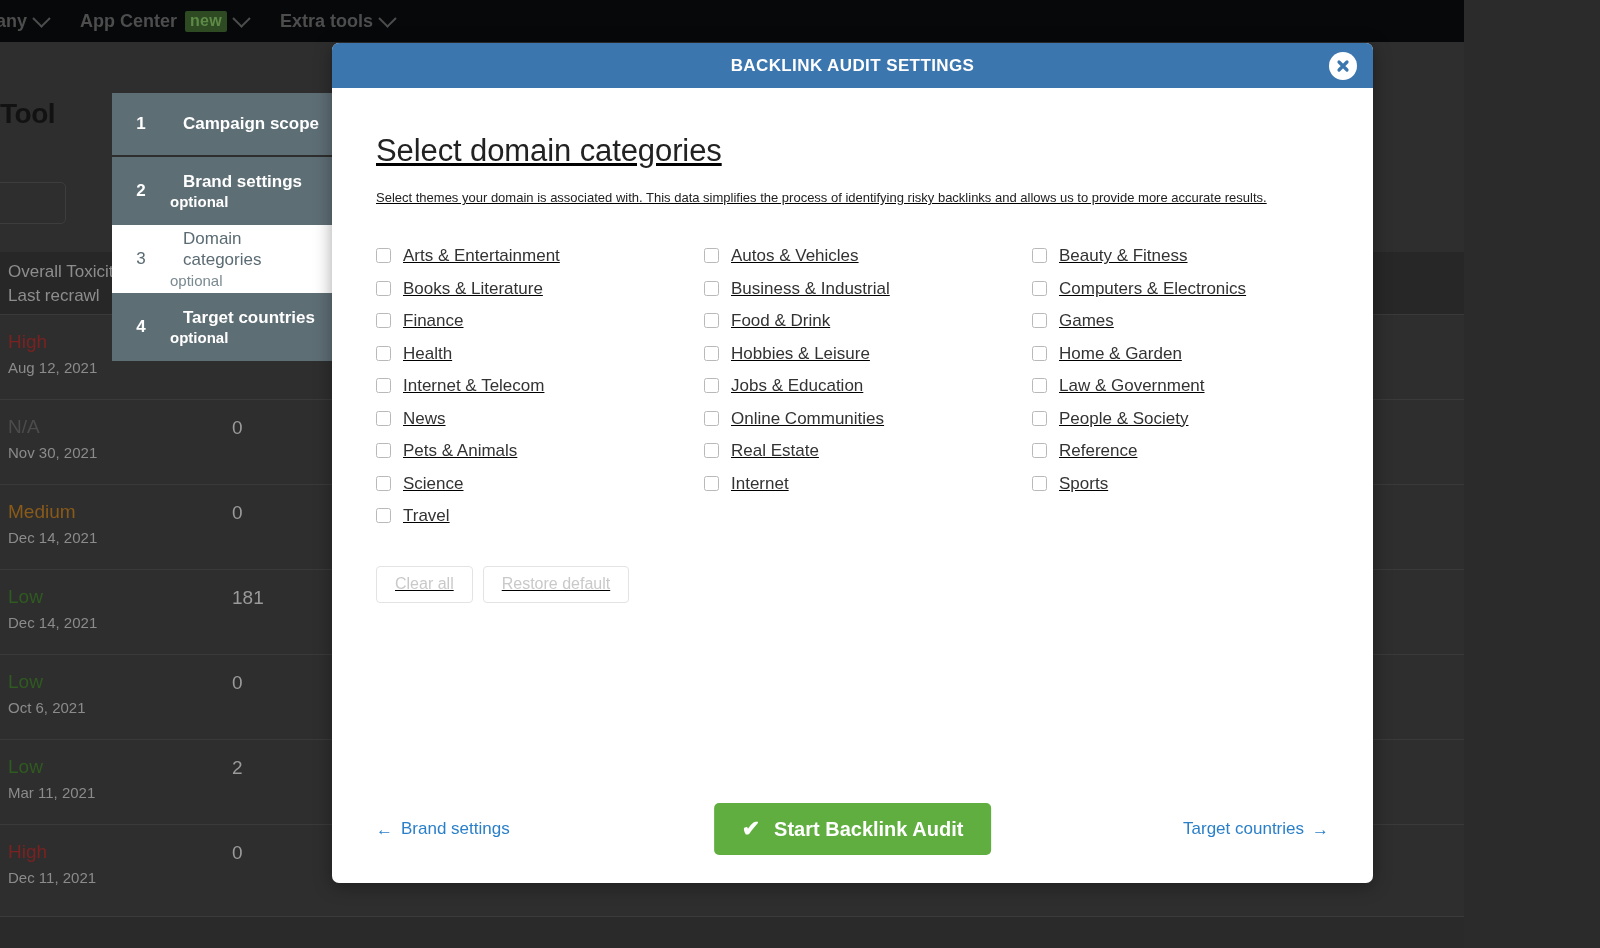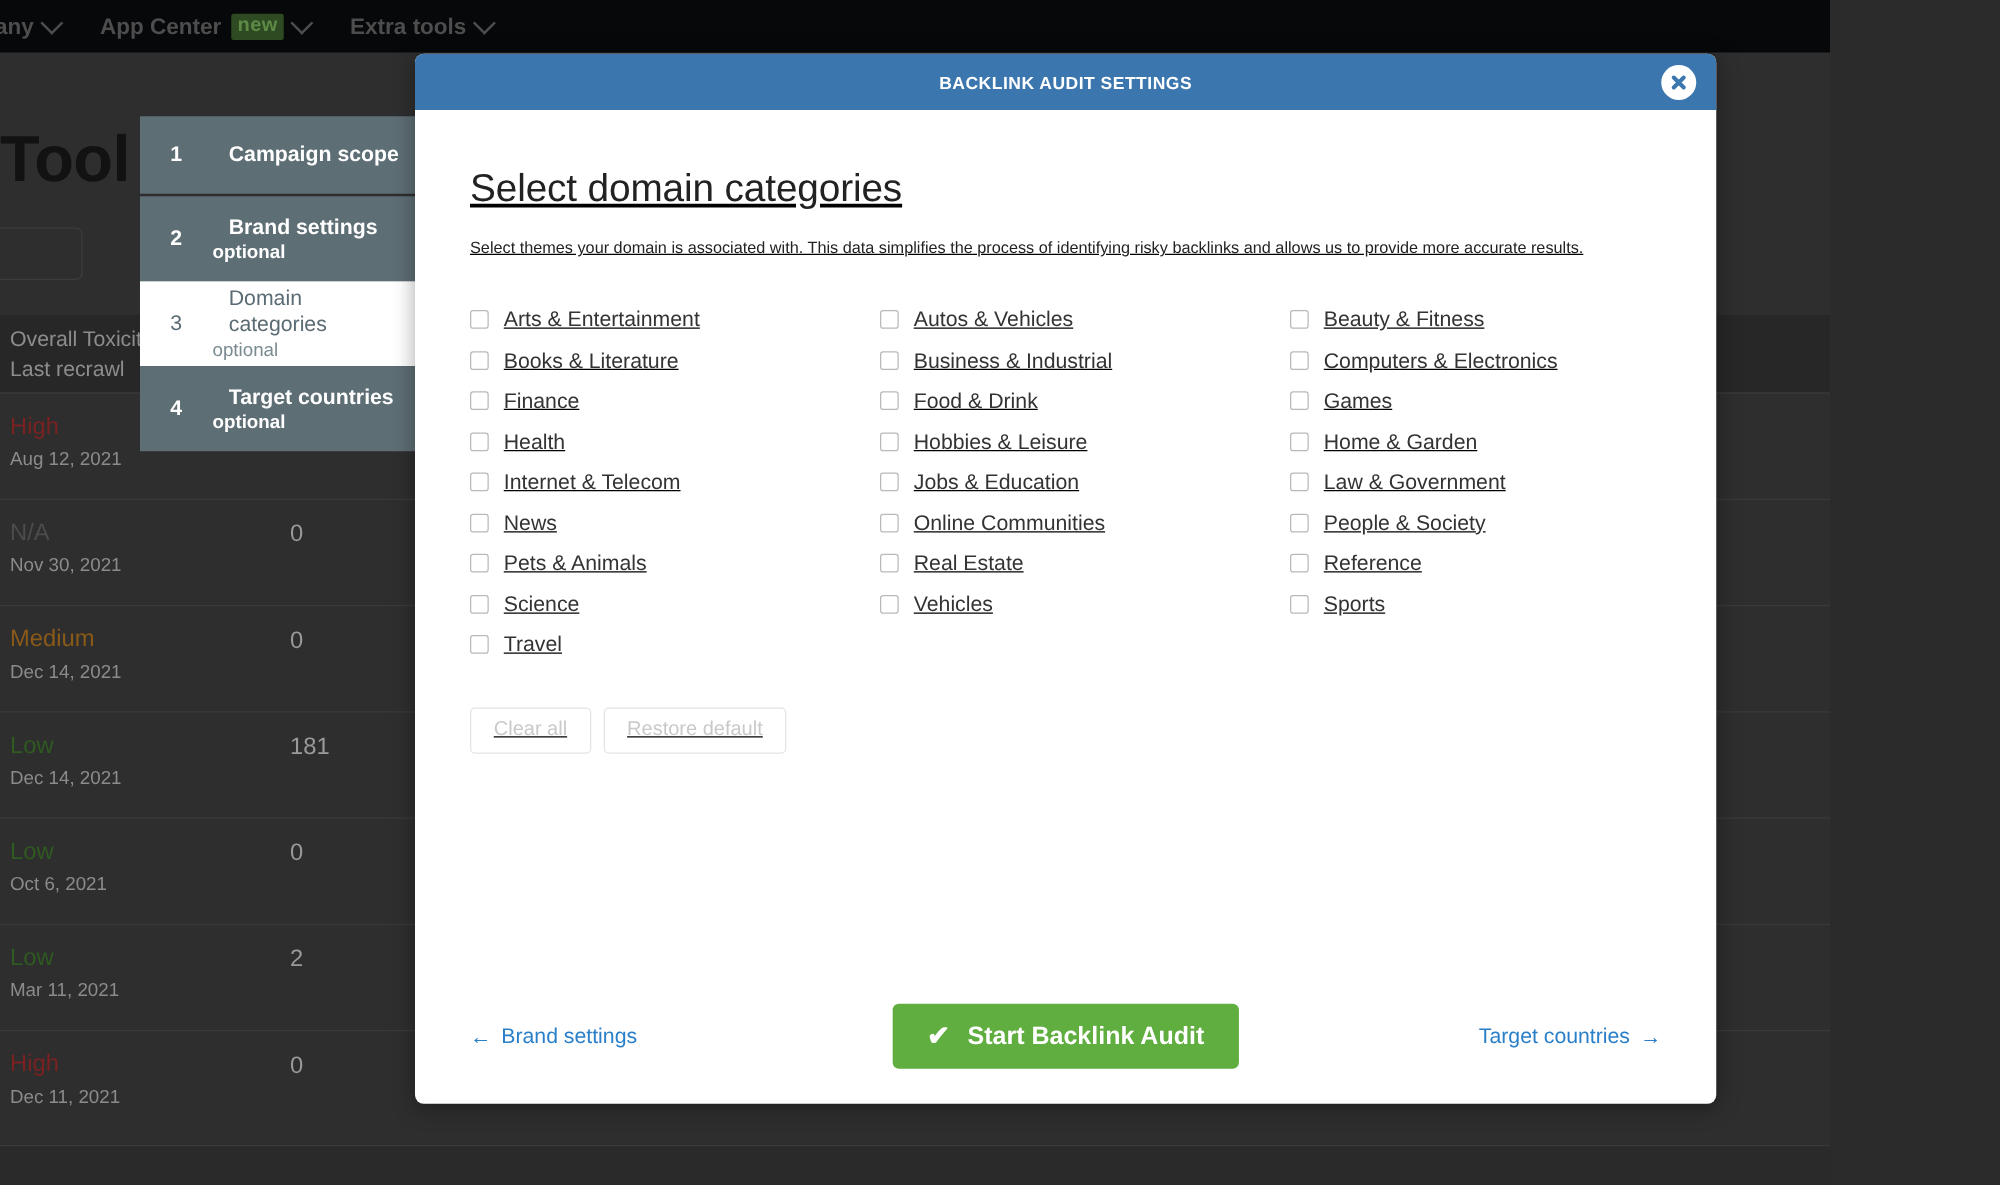--- a/index.html
+++ b/index.html
@@ -62,21 +62,21 @@
     display: inline-block;
     width: 11px; height: 11px;
     border-right: 2.3px solid #4d4d4d;
     border-bottom: 2.3px solid #4d4d4d;
     transform: rotate(45deg) translate(-2px, -2px);
   }
 
   .bg-page-title {
     position: absolute;
     left: 0; top: 98px;
-    font-size: 52px;
+    font-size: 28px;
     font-weight: 700;
     color: #121212;
     letter-spacing: -0.5px;
   }
 
   .bg-input-box {
     position: absolute;
     left: -56px; top: 182px;
     width: 120px; height: 40px;
     border: 1px solid #3d3d3d;
@@ -208,21 +208,21 @@
   .modal-header {
     position: relative;
     height: 45px;
     background: #3b76ae;
     display: flex;
     align-items: center;
     justify-content: center;
   }
   .modal-title {
     color: #ffffff;
-    font-size: 14px;
+    font-size: 17px;
     font-weight: 700;
     letter-spacing: 0.4px;
   }
   .close-btn {
     position: absolute;
     right: 16px;
     top: 50%;
     transform: translateY(-50%);
     width: 28px; height: 28px;
     border-radius: 50%;
@@ -535,21 +535,21 @@
             <label class="cat-item">
               <span class="cbox"></span>
               <span class="cat-label">Online Communities</span>
             </label>
             <label class="cat-item">
               <span class="cbox"></span>
               <span class="cat-label">Real Estate</span>
             </label>
             <label class="cat-item">
               <span class="cbox"></span>
-              <span class="cat-label">Vehicles</span>
+              <span class="cat-label">Internet</span>
             </label>
           </div>
         <div class="cat-col" id="col3">
             <label class="cat-item">
               <span class="cbox"></span>
               <span class="cat-label">Beauty &amp; Fitness</span>
             </label>
             <label class="cat-item">
               <span class="cbox"></span>
               <span class="cat-label">Computers &amp; Electronics</span>

